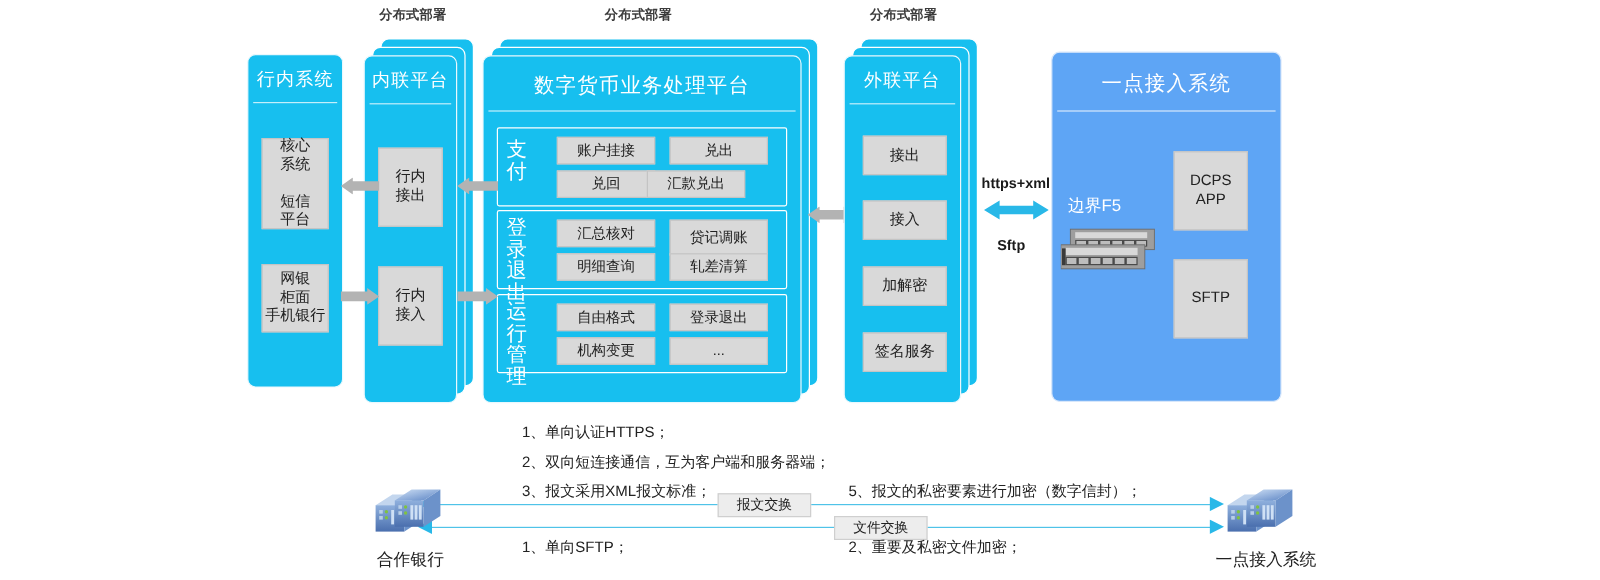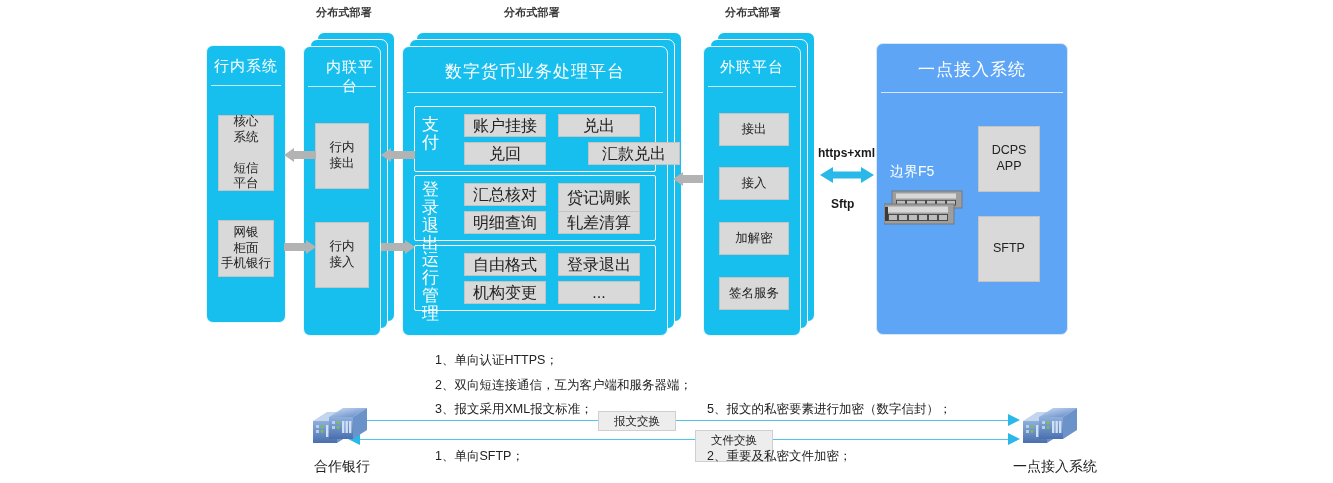--- a/index.html
+++ b/index.html
@@ -63,21 +63,21 @@
     border: 1px solid #c4c4c4;
     color: #222;
     font-size: 12.5px;
     line-height: 1.25;
     display: flex;
     align-items: center;
     justify-content: center;
     text-align: center;
     white-space: pre-line;
   }
-  .gbox.sm { font-size: 16px; }
+  .gbox.sm { font-size: 12px; }
 
   
   .group {
     position: absolute;
     border: 1px solid #ffffff;
     background: transparent;
     border-radius: 2px;
   }
   .group-label {
     position: absolute;
@@ -171,21 +171,21 @@
 系统
 
 短信
 平台</div>
 
   <div class="stack" style="left:303px; top:32px;">
     <div class="sheet" style="left:14px; top:0px;  width:78px; height:290px;"></div>
     <div class="sheet" style="left:7px;  top:7px;  width:78px; height:290px;"></div>
   </div>
   <div class="panel" style="left:303px; top:46px; width:78px; height:290px;">
-    <div class="panel-title" style="margin-top:11px;padding-left:16px;">内联平台</div>
+    <div class="panel-title" style="margin-top:11px;">内联平台</div>
     <div class="title-rule" style="top:39px;"></div>
   </div>
   <div class="gbox" style="left:315px; top:123px; width:54px; height:66px;">行内
 接出</div>
   <div class="gbox" style="left:315px; top:222px; width:54px; height:66px;">行内
 接入</div>
 
   <svg class="garrow" style="left:284px; top:148px;" width="32" height="14" viewBox="0 0 32 14">
     <path d="M32 3 L10 3 L10 0 L0 7 L10 14 L10 11 L32 11 Z" fill="#b3b3b3"></path>
   </svg>
@@ -202,21 +202,21 @@
     <div class="panel-title big" style="margin-top:13px;">数字货币业务处理平台</div>
     <div class="title-rule" style="top:45px;"></div>
   </div>
 
   <div class="group" style="left:414px; top:106px; width:242px; height:66px;">
     <div class="group-label" style="left:7px; top:9px;">支付</div>
   </div>
   <div class="gbox sm" style="left:464px; top:114px; width:82px; height:23px;">账户挂接</div>
   <div class="gbox sm" style="left:558px; top:114px; width:82px; height:23px;">兑出</div>
   <div class="gbox sm" style="left:464px; top:142px; width:82px; height:23px;">兑回</div>
-  <div class="gbox sm" style="left:588px; top:142px; width:92px; height:23px;">汇款兑出</div>
+  <div class="gbox sm" style="left:539px; top:142px; width:82px; height:23px;">汇款兑出</div>
 
   <div class="group" style="left:414px; top:175px; width:242px; height:66px;">
     <div class="group-label" style="left:7px; top:5px;">登录退出</div>
   </div>
   <div class="gbox sm" style="left:464px; top:183px; width:82px; height:23px;">汇总核对</div>
   <div class="gbox sm" style="left:558px; top:183px; width:82px; height:30px;">贷记调账</div>
   <div class="gbox sm" style="left:464px; top:211px; width:82px; height:23px;">明细查询</div>
   <div class="gbox sm" style="left:558px; top:211px; width:82px; height:23px;">轧差清算</div>
 
   <div class="group" style="left:414px; top:245px; width:242px; height:66px;">
@@ -310,21 +310,21 @@
   </svg>
   <div class="exch-box" style="left:598px; top:411px; width:78px; height:20px;">报文交换</div>
 
   <div class="flowline" style="left:355px; top:439px; width:660px;"></div>
   <svg class="garrow" style="left:348px; top:433px;" width="12" height="12" viewBox="0 0 12 12">
     <path d="M0 6 L12 0 L12 12 Z" fill="#29B8E8"></path>
   </svg>
   <svg class="garrow" style="left:1008px; top:433px;" width="12" height="12" viewBox="0 0 12 12">
     <path d="M12 6 L0 0 L0 12 Z" fill="#29B8E8"></path>
   </svg>
-  <div class="exch-box" style="left:695px; top:430px; width:78px; height:32px;">文件交换</div>
+  <div class="exch-box" style="left:695px; top:430px; width:78px; height:20px;">文件交换</div>
 
   <div class="note" style="left:435px; top:448px;">1、单向SFTP；</div>
   <div class="note" style="left:707px; top:448px;">2、重要及私密文件加密；</div>
 
   <svg class="server-icon" style="left:305px; top:405px;" width="70" height="48" viewBox="0 0 70 48">
     <defs>
       <linearGradient id="sv1" x1="0" y1="0" x2="1" y2="1">
         <stop offset="0" stop-color="#cfe0f5"></stop>
           <stop offset="1" stop-color="#5b84c4"></stop>
       </linearGradient>

